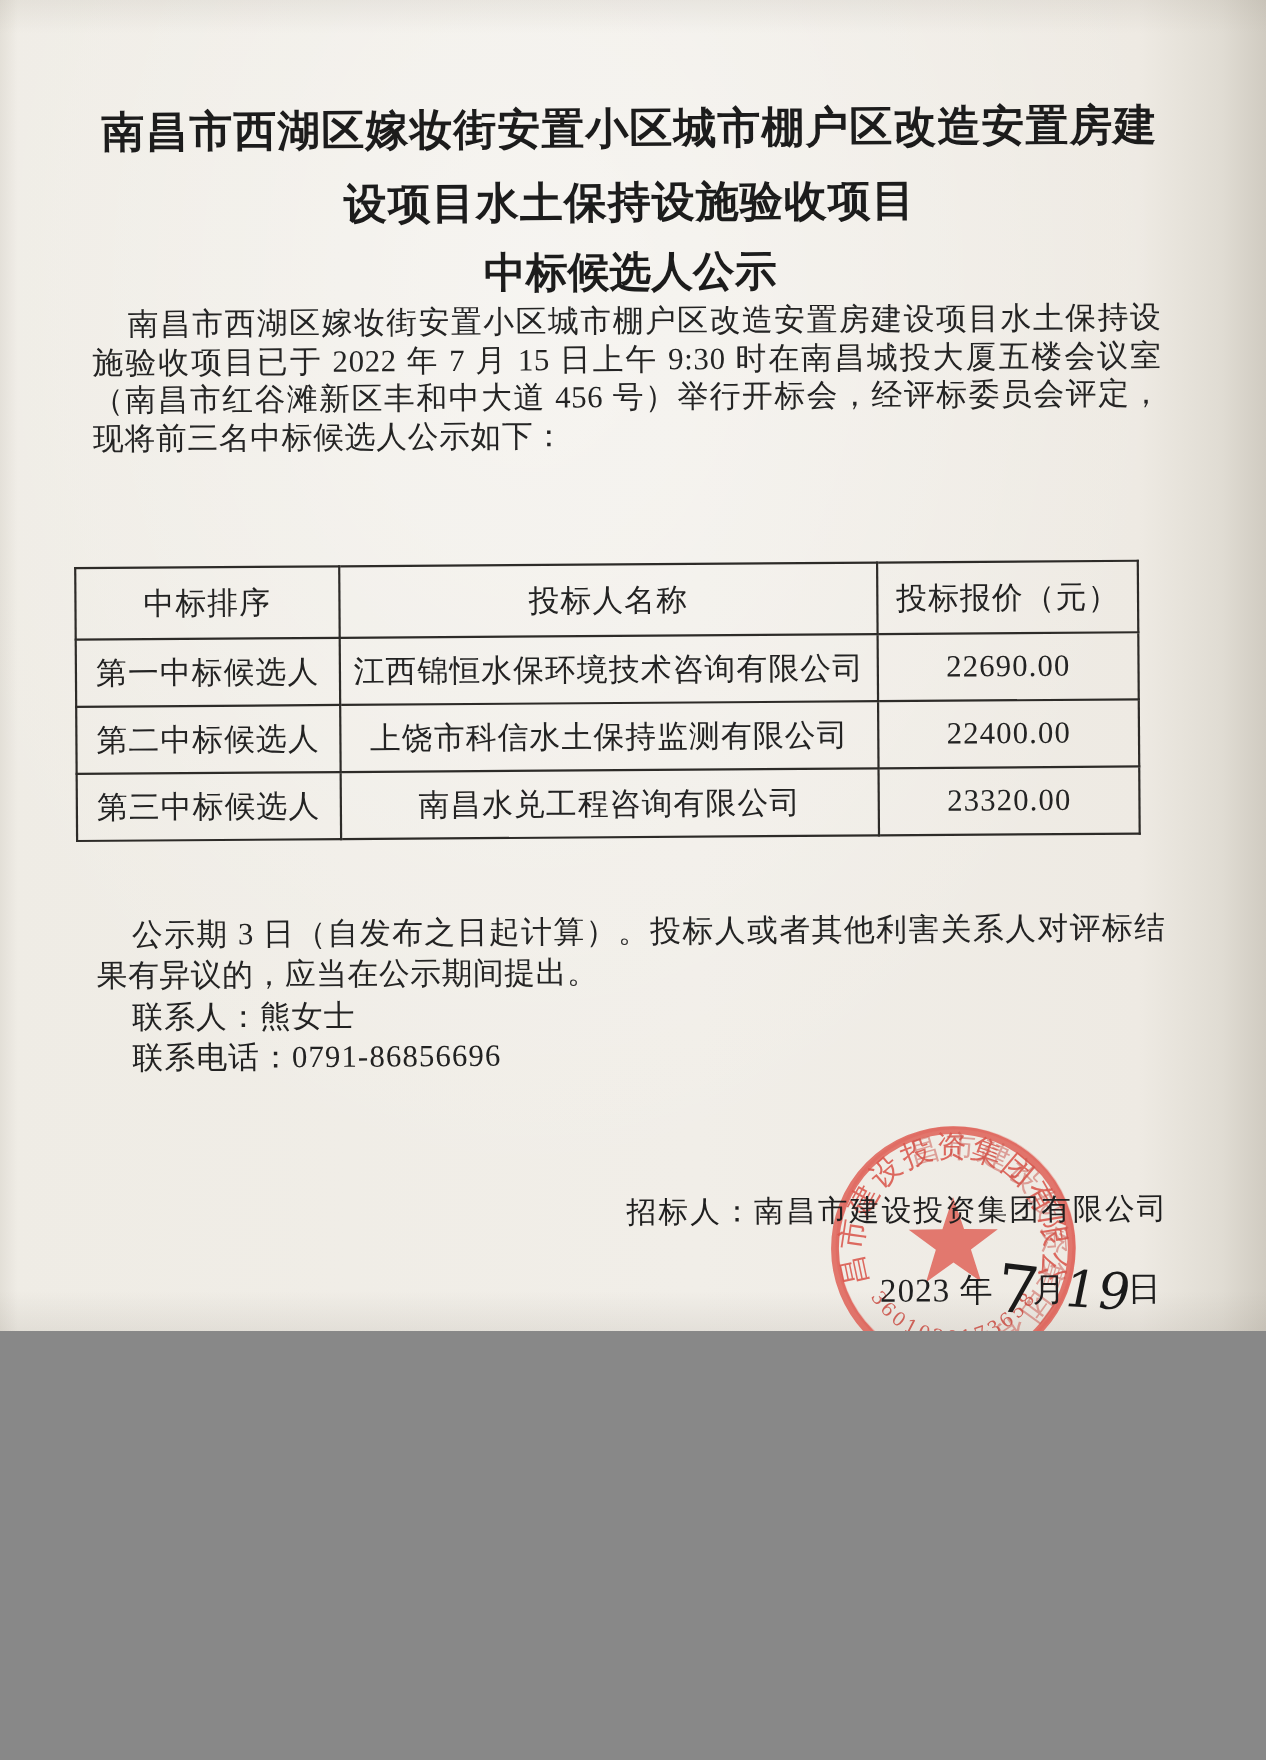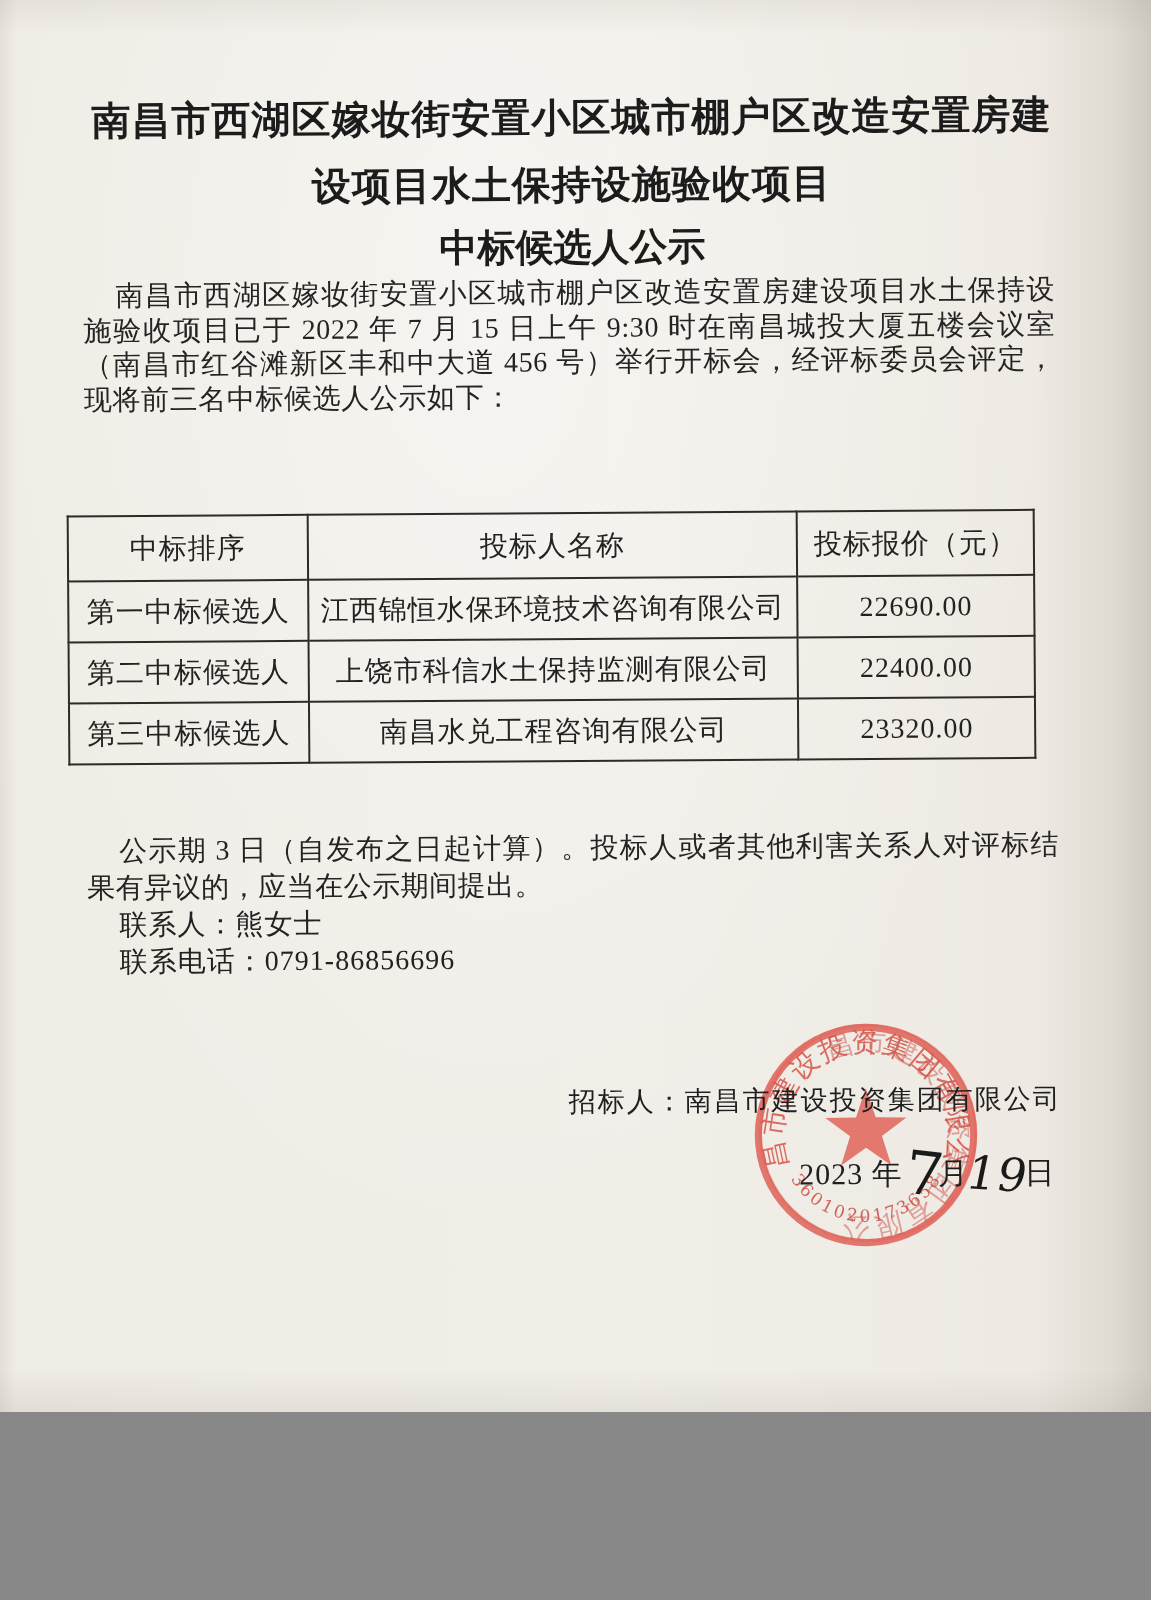--- a/index.html
+++ b/index.html
@@ -1,17 +1,17 @@
 <!DOCTYPE html>
 <html><head>
 <meta charset="utf-8">
 <style>
   html,body { margin:0; padding:0; background:#888; }
   .page {
-    position:relative; width:1151px; height:1412px; overflow:hidden;
+    position:relative; width:1151px; height:1210px; overflow:hidden;
     font-family:"Liberation Serif","DejaVu Serif",serif;
     color:#222;
     background:
       linear-gradient(to bottom, rgba(130,120,105,.10), rgba(130,120,105,0) 2.5%),
       linear-gradient(to top, rgba(110,100,88,.10), rgba(110,100,88,0) 3%),
       linear-gradient(to right, rgba(120,110,95,.10), rgba(120,110,95,0) 1.4%),
       radial-gradient(ellipse at 42% 22%, rgba(255,255,255,.40), rgba(255,255,255,0) 62%),
       linear-gradient(to right, #efece5 0%, #f1eee8 55%, #eeeae3 90%, #e0dcd3 96.5%, #d0cbc1 100%),
       #efece6;
   }

